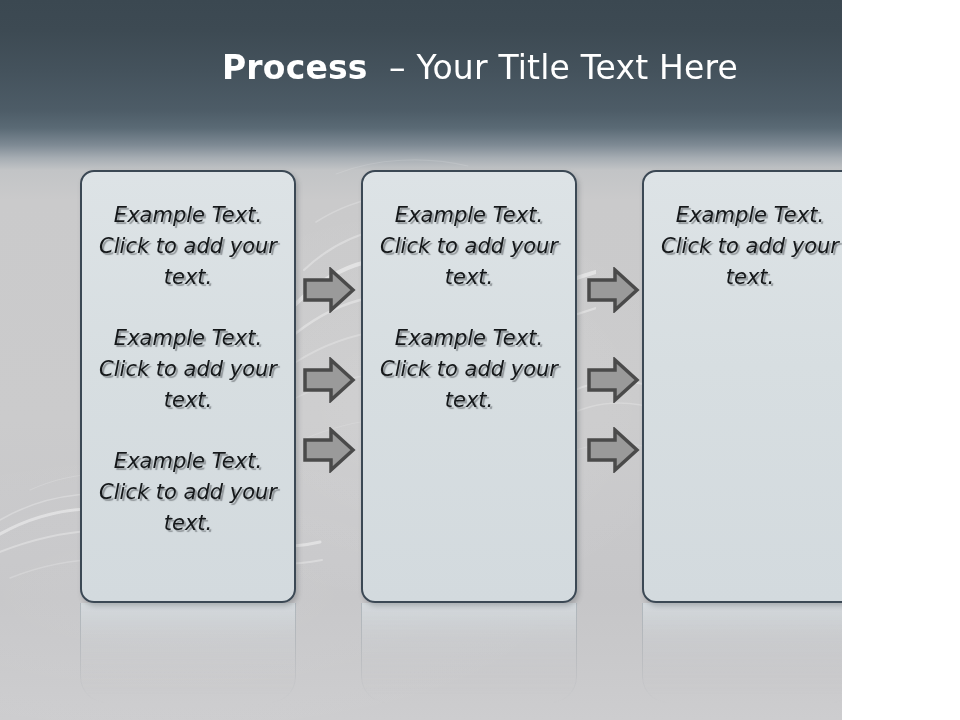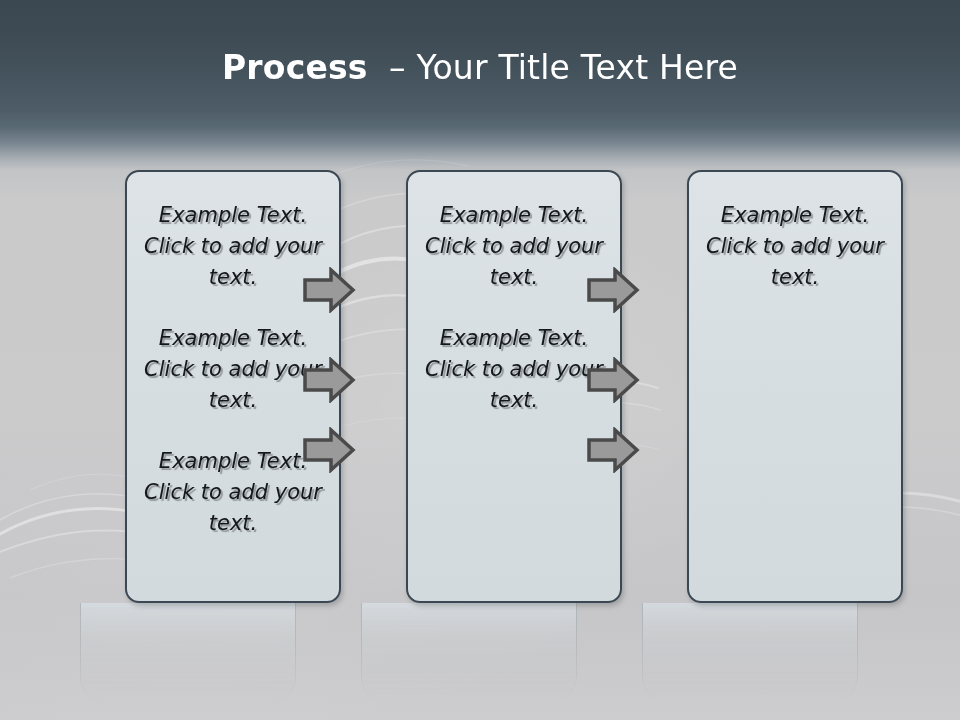--- a/index.html
+++ b/index.html
@@ -2,21 +2,21 @@
 <html><head>
 <meta charset="utf-8">
 <style>
   html, body {
     margin: 0;
     padding: 0;
     background: #ffffff;
   }
   #slide {
     position: relative;
-    width: 960px;
+    width: 842px;
     height: 720px;
     overflow: hidden;
     font-family: "DejaVu Sans", sans-serif;
     background: #c9c9cb;
   }
 
   
   .bg-base {
     position: absolute;
     inset: 0;
@@ -65,21 +65,20 @@
   .title .rest { font-weight: normal; }
 
   
   .box {
     position: absolute;
     box-sizing: border-box;
     background: linear-gradient(to bottom, #dde3e6 0%, #d7dee1 45%, #d3dade 100%);
     border: 2px solid #3b4854;
     border-radius: 14px;
     box-shadow: 2px 3px 5px rgba(60,65,70,0.28);
-    margin-left: 45px;
   }
   .box-inner {
     position: absolute;
     left: 10px; right: 10px; top: 28px;
     text-align: center;
   }
   .para {
     font-style: italic;
     font-size: 21px;
     line-height: 31px;

